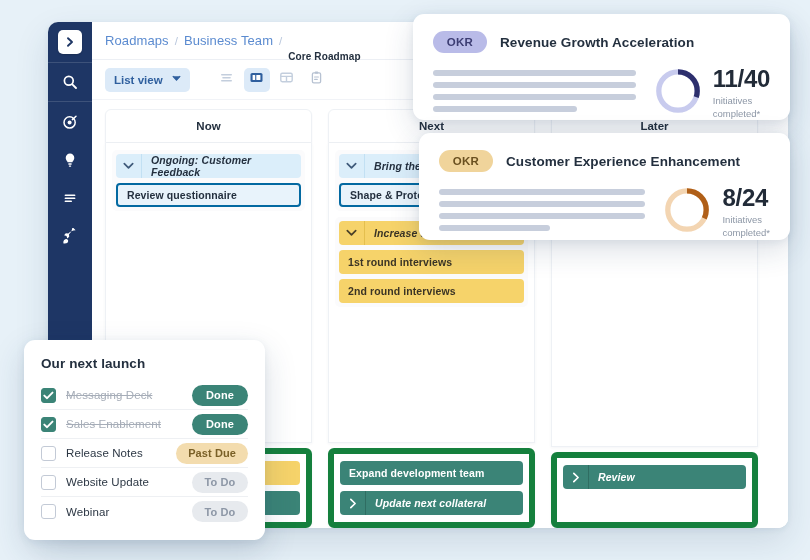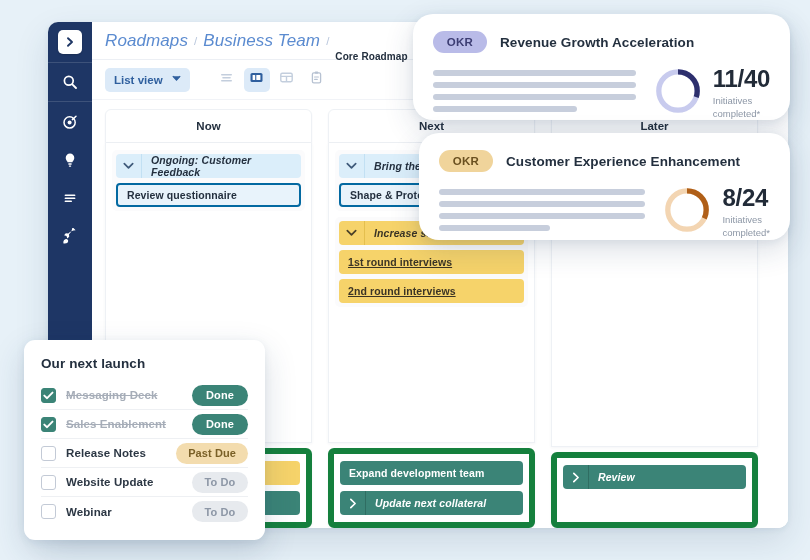--- a/index.html
+++ b/index.html
@@ -50,21 +50,21 @@
 
   
   .main { position: absolute; left: 44px; top: 0; right: 0; bottom: 0; background: #ffffff; }
 
   .breadcrumb-bar {
     height: 38px; display: flex; align-items: center;
     padding-left: 13px;
     border-bottom: 1px solid #eceff4;
     background: #fff;
   }
-  .crumb { font-size: 17px; color: #5b8bd0; letter-spacing: .1px; cursor: pointer; font-style: italic; }
+  .crumb { font-size: 13px; color: #5b8bd0; letter-spacing: .1px; cursor: pointer; }
   .crumb-sep { font-size: 11.5px; color: #b8c6dc; margin: 0 6px; }
   .crumb-current { font-size: 10px; color: #24303f; font-weight: bold; letter-spacing: .1px; margin-top: 32px; }
 
   .toolbar {
     height: 40px; display: flex; align-items: center;
     padding-left: 13px; gap: 4px;
     border-bottom: 1px solid #f1f3f7;
     background: #fff;
   }
   .view-pill {
@@ -137,40 +137,40 @@
   .grp.teal .grp-label { color: #ffffff; }
 
   
   .card {
     height: 24px; border-radius: 4px;
     display: flex; align-items: center;
     padding-left: 9px; font-size: 10.5px; font-weight: bold;
     letter-spacing: .1px; cursor: pointer;
   }
   .card.blue  { background: #e8f3fb; color: #24303f; border: 2px solid #0369a1; }
-  .card.yellow{ background: #f6d36a; color: #3b3425; text-decoration: underline; }
+  .card.yellow{ background: #f6d36a; color: #3b3425; }
   .card.teal  { background: #3b8477; color: #ffffff; }
 
   .sub-wrap { padding: 4px; display: flex; flex-direction: column; gap: 5px; }
   .sub-wrap .grp { margin: 0; }
 
   .col-foot {
     margin-top: 5px;
     background: #fff; border: 6px solid #15803d;
     border-radius: 6px;
     padding: 7px 6px;
     display: flex; flex-direction: column; gap: 6px;
     box-shadow: 0 1px 3px rgba(31,58,96,.05);
     min-height: 76px;
   }
 
   
   .okr-card {
     position: absolute;
-    background: #fff; border-radius: 20px;
+    background: #fff; border-radius: 11px;
     box-shadow: 0 10px 30px rgba(31,58,96,.16), 0 2px 8px rgba(31,58,96,.08);
     padding: 17px 20px 16px 20px;
   }
   .okr-1 { left: 413px; top: 14px;  width: 377px; height: 106px; }
   .okr-2 { left: 419px; top: 133px; width: 371px; height: 107px; }
   .okr-head { display: flex; align-items: center; gap: 13px; }
   .okr-badge {
     border-radius: 11px; height: 22px; min-width: 54px;
     display: flex; align-items: center; justify-content: center;
     font-size: 11.5px; font-weight: bold; letter-spacing: .3px;
@@ -202,21 +202,21 @@
   }
   .check-row:last-child { border-bottom: none; }
   .cb {
     width: 15px; height: 15px; flex: 0 0 15px;
     border-radius: 3px; border: 1.5px solid #c3cad6;
     background: #fff;
     display: flex; align-items: center; justify-content: center;
     cursor: pointer;
   }
   .cb.checked { background: #3b8477; border-color: #3b8477; }
-  .check-label { flex: 1; margin-left: 10px; font-size: 11.5px; color: #2c3744; letter-spacing: .1px; font-weight: bold; }
+  .check-label { flex: 1; margin-left: 10px; font-size: 11.5px; color: #2c3744; letter-spacing: .1px; }
   .check-row.done .check-label { color: #a6adb8; text-decoration: line-through; }
   .status {
     border-radius: 11px; height: 21px; min-width: 56px; padding: 0 12px;
     display: flex; align-items: center; justify-content: center;
     font-size: 11px; font-weight: bold; letter-spacing: .1px;
     cursor: pointer;
   }
   .status.done   { background: #3b8477; color: #ffffff; }
   .status.past   { background: #f3dcae; color: #7a6027; }
   .status.todo   { background: #e7eaee; color: #8d97a6; }

